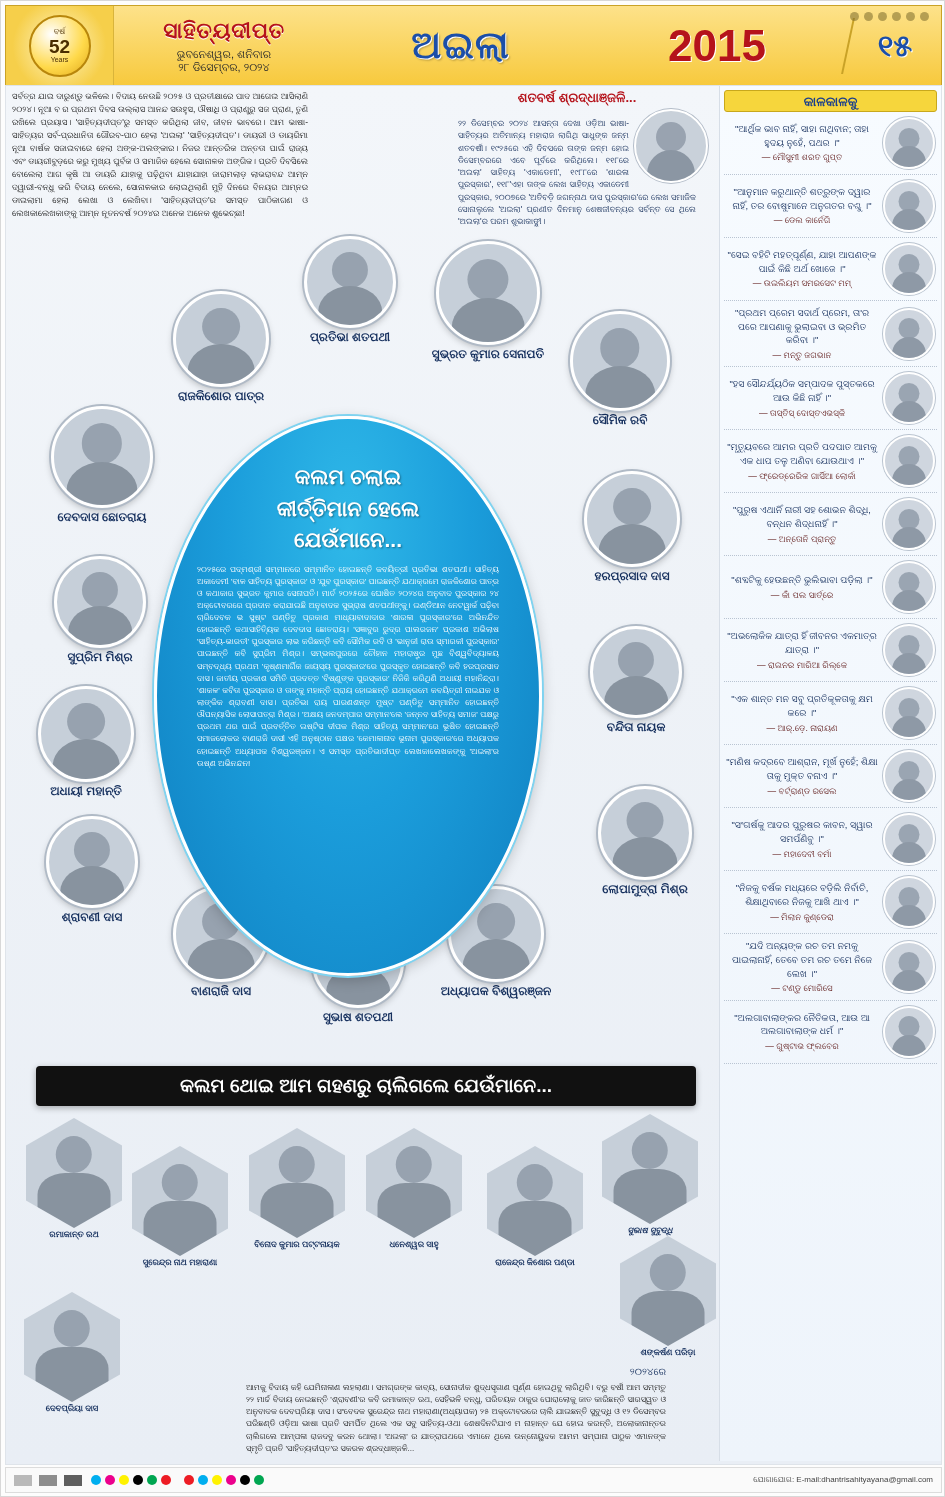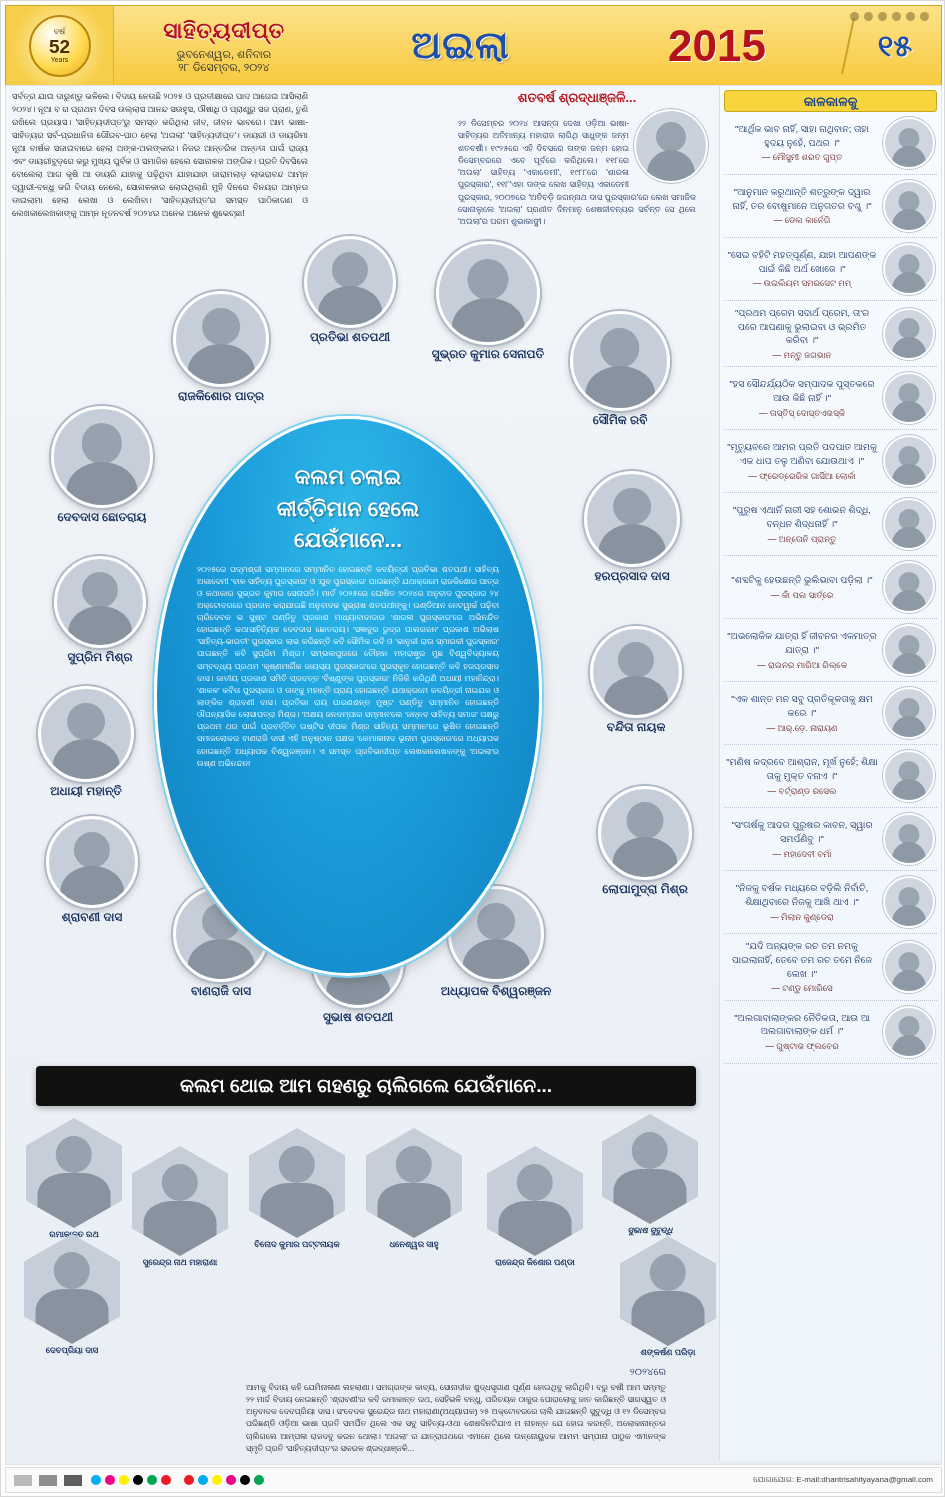--- a/index.html
+++ b/index.html
@@ -336,21 +336,21 @@
         <div class="cap">ଧନେଶ୍ୱର ସାହୁ</div>
       </div>
       <div class="hexbox" style="left:468px;top:1060px;width:122px;">
         <div class="hex"></div>
         <div class="cap">ରାଜେନ୍ଦ୍ର କିଶୋର ପଣ୍ଡା</div>
       </div>
       <div class="hexbox" style="left:592px;top:1028px;width:104px;font-style:italic;">
         <div class="hex"></div>
         <div class="cap">ସୁଭାଷ ସୁବୁଦ୍ଧି</div>
       </div>
-      <div class="hexbox" style="left:14px;top:1148px;width:104px;">
+      <div class="hexbox" style="left:14px;top:1206px;width:104px;">
         <div class="hex"></div>
         <div class="cap">ଦେବପ୍ରିୟା ଦାସ</div>
       </div>
       <div class="hexbox" style="left:608px;top:1150px;width:108px;">
         <div class="hex"></div>
         <div class="cap">ଶଙ୍କର୍ଷଣ ପରିଡ଼ା</div>
       </div>
 
       <div class="footer-note">
         <span class="fy">୨୦୨୪ରେ</span>

